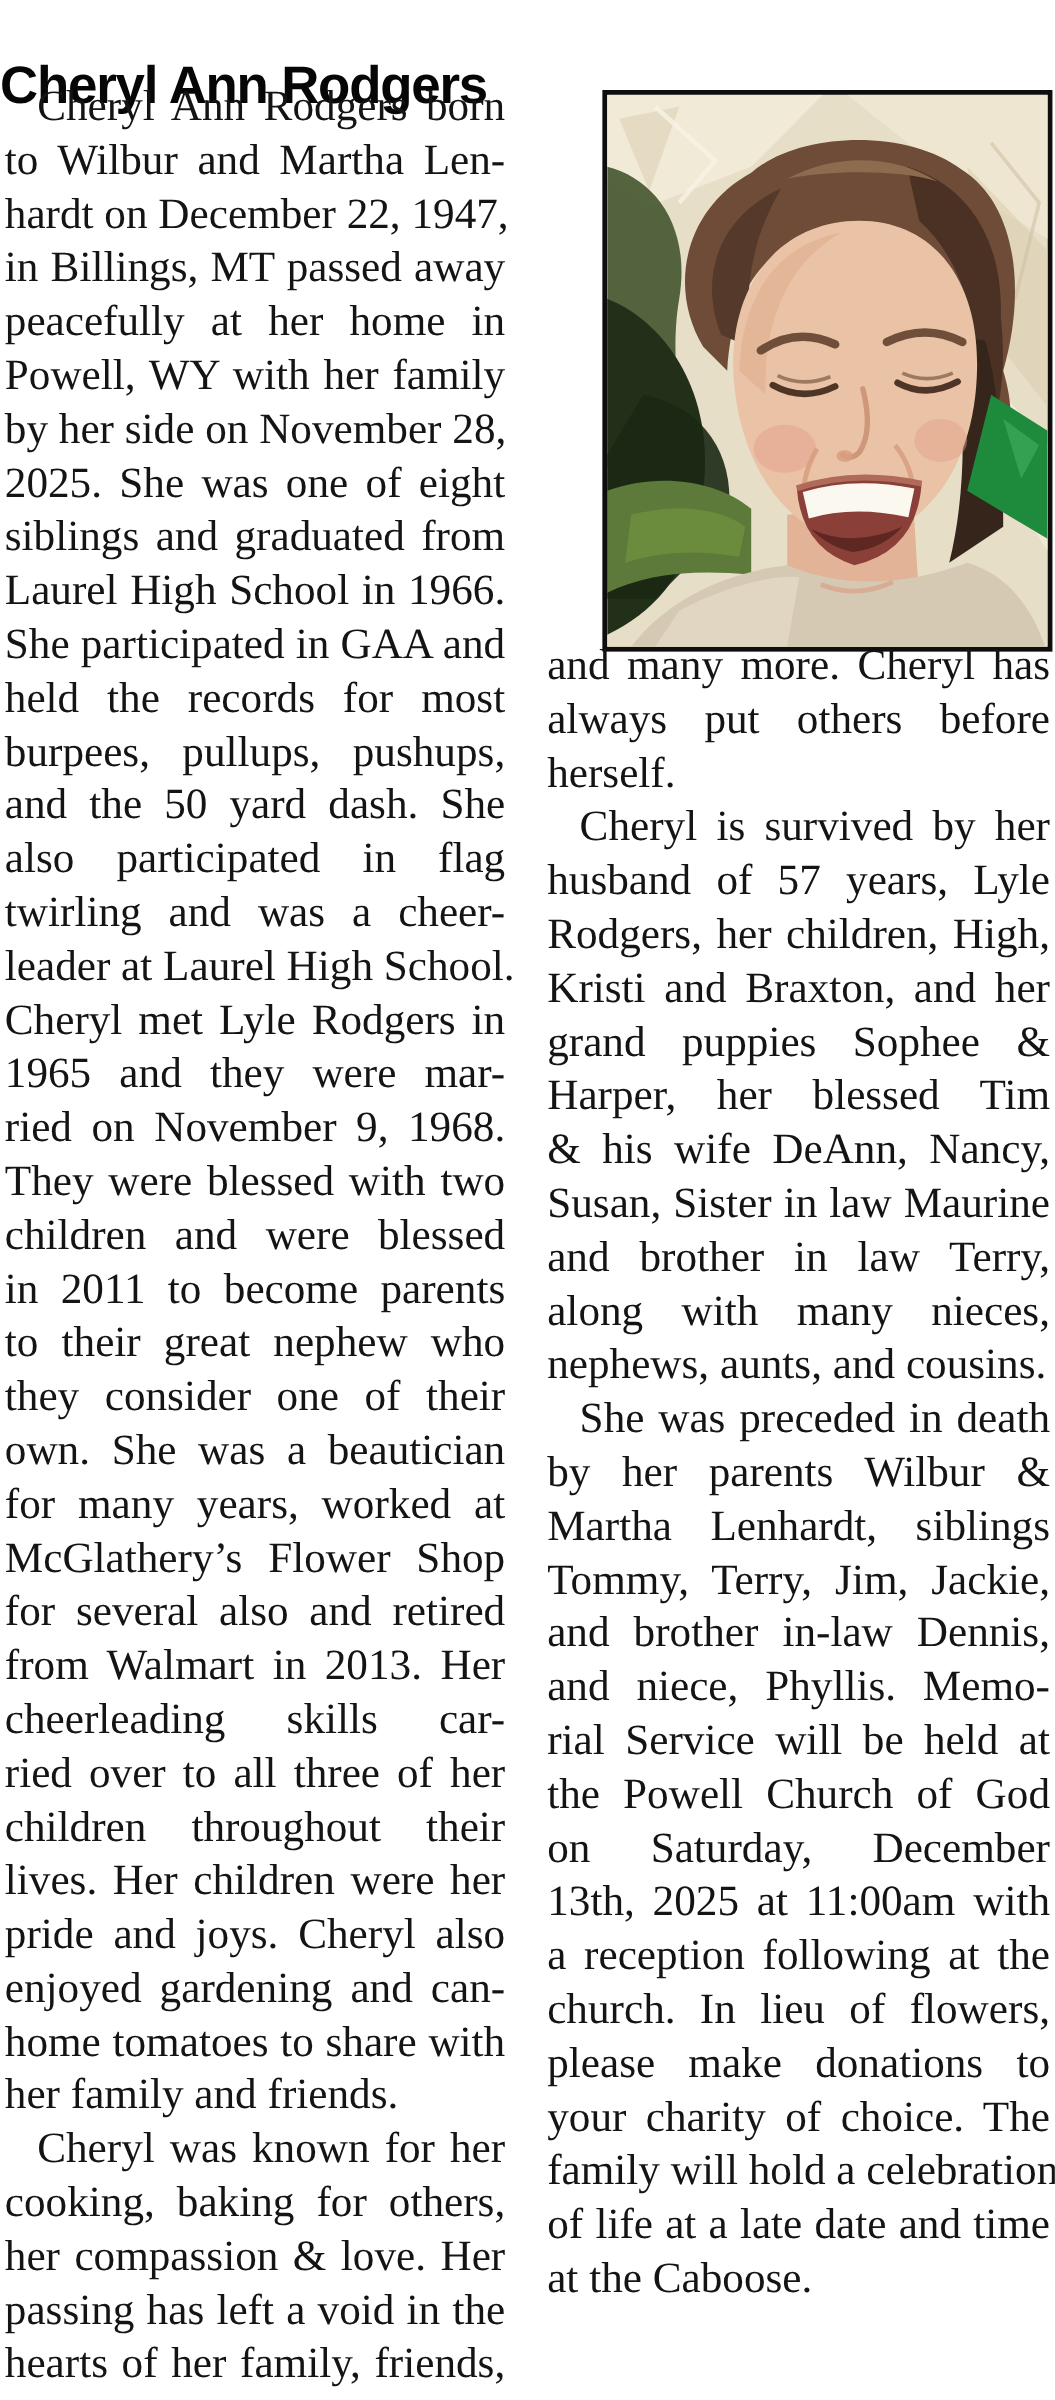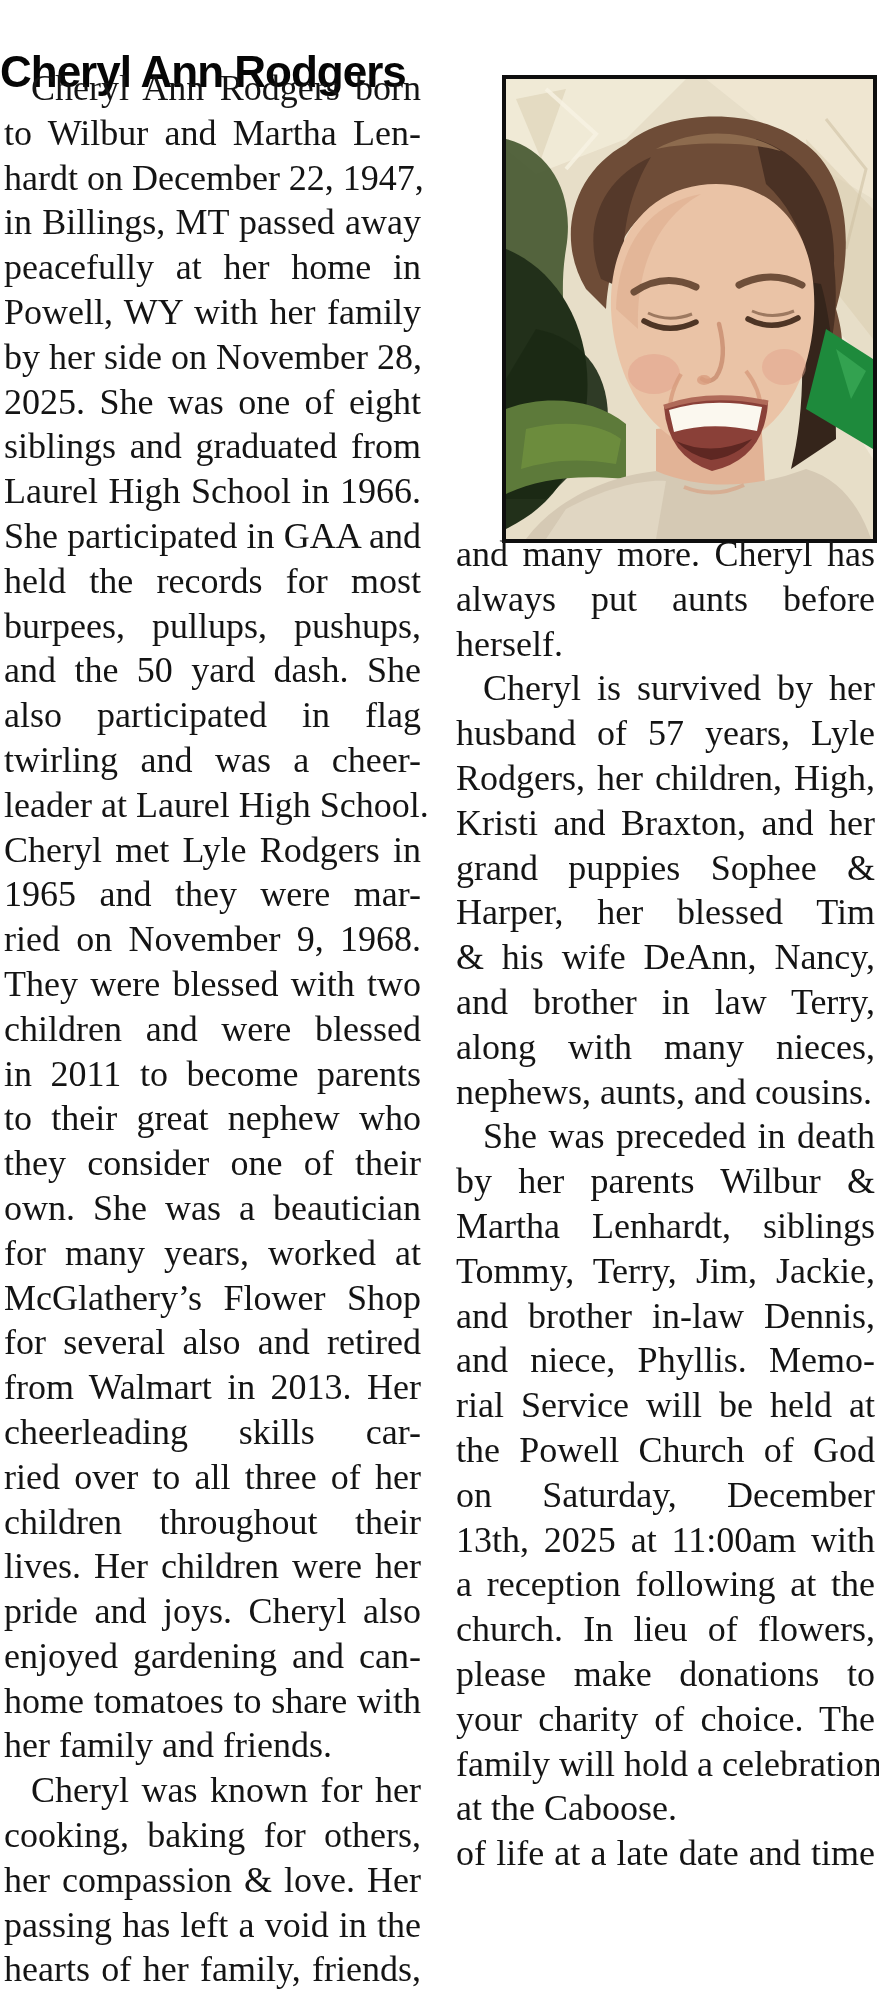--- a/index.html
+++ b/index.html
@@ -152,42 +152,43 @@
     <path d="M163,331 Q205,318 256,328 L251,352 Q205,342 168,353 Z" fill="#fbf8ef"></path>
     <path d="M170,362 Q205,378 246,360 Q230,378 205,381 Q185,377 170,362 Z" fill="#5e2722"></path>
     <path d="M158,328 Q205,312 262,324" stroke="#b06a59" stroke-width="5" fill="none"></path>
 
     <path d="M178,408 Q208,420 238,406" stroke="#d7a284" stroke-width="4" fill="none" opacity="0.7"></path>
   </svg>
 </div>
 
 <div class="col col-right">
     <div class="line">and many more. Cheryl has</div>
-    <div class="line">always put aunts before</div>
+    <div class="line">always put others before</div>
     <div class="line end">herself.</div>
     <div class="line indent">Cheryl is survived by her</div>
     <div class="line">husband of 57 years, Lyle</div>
     <div class="line">Rodgers, her children, High,</div>
     <div class="line">Kristi and Braxton, and her</div>
     <div class="line">grand puppies Sophee &amp;</div>
     <div class="line">Harper, her blessed Tim</div>
     <div class="line">&amp; his wife DeAnn, Nancy,</div>
+    <div class="line">Susan, Sister in law Maurine</div>
     <div class="line">and brother in law Terry,</div>
     <div class="line">along with many nieces,</div>
     <div class="line end">nephews, aunts, and cousins.</div>
     <div class="line indent">She was preceded in death</div>
     <div class="line">by her parents Wilbur &amp;</div>
     <div class="line">Martha Lenhardt, siblings</div>
     <div class="line">Tommy, Terry, Jim, Jackie,</div>
     <div class="line">and brother in-law Dennis,</div>
     <div class="line">and niece, Phyllis. Memo-</div>
     <div class="line">rial Service will be held at</div>
     <div class="line">the Powell Church of God</div>
     <div class="line">on Saturday, December</div>
     <div class="line">13th, 2025 at 11:00am with</div>
     <div class="line">a reception following at the</div>
     <div class="line">church. In lieu of flowers,</div>
     <div class="line">please make donations to</div>
     <div class="line">your charity of choice. The</div>
     <div class="line">family will hold a celebration</div>
+    <div class="line">of life at a late date and time</div>
     <div class="line end">at the Caboose.</div>
-    <div class="line">of life at a late date and time</div>
   </div>
 
 </body></html>

